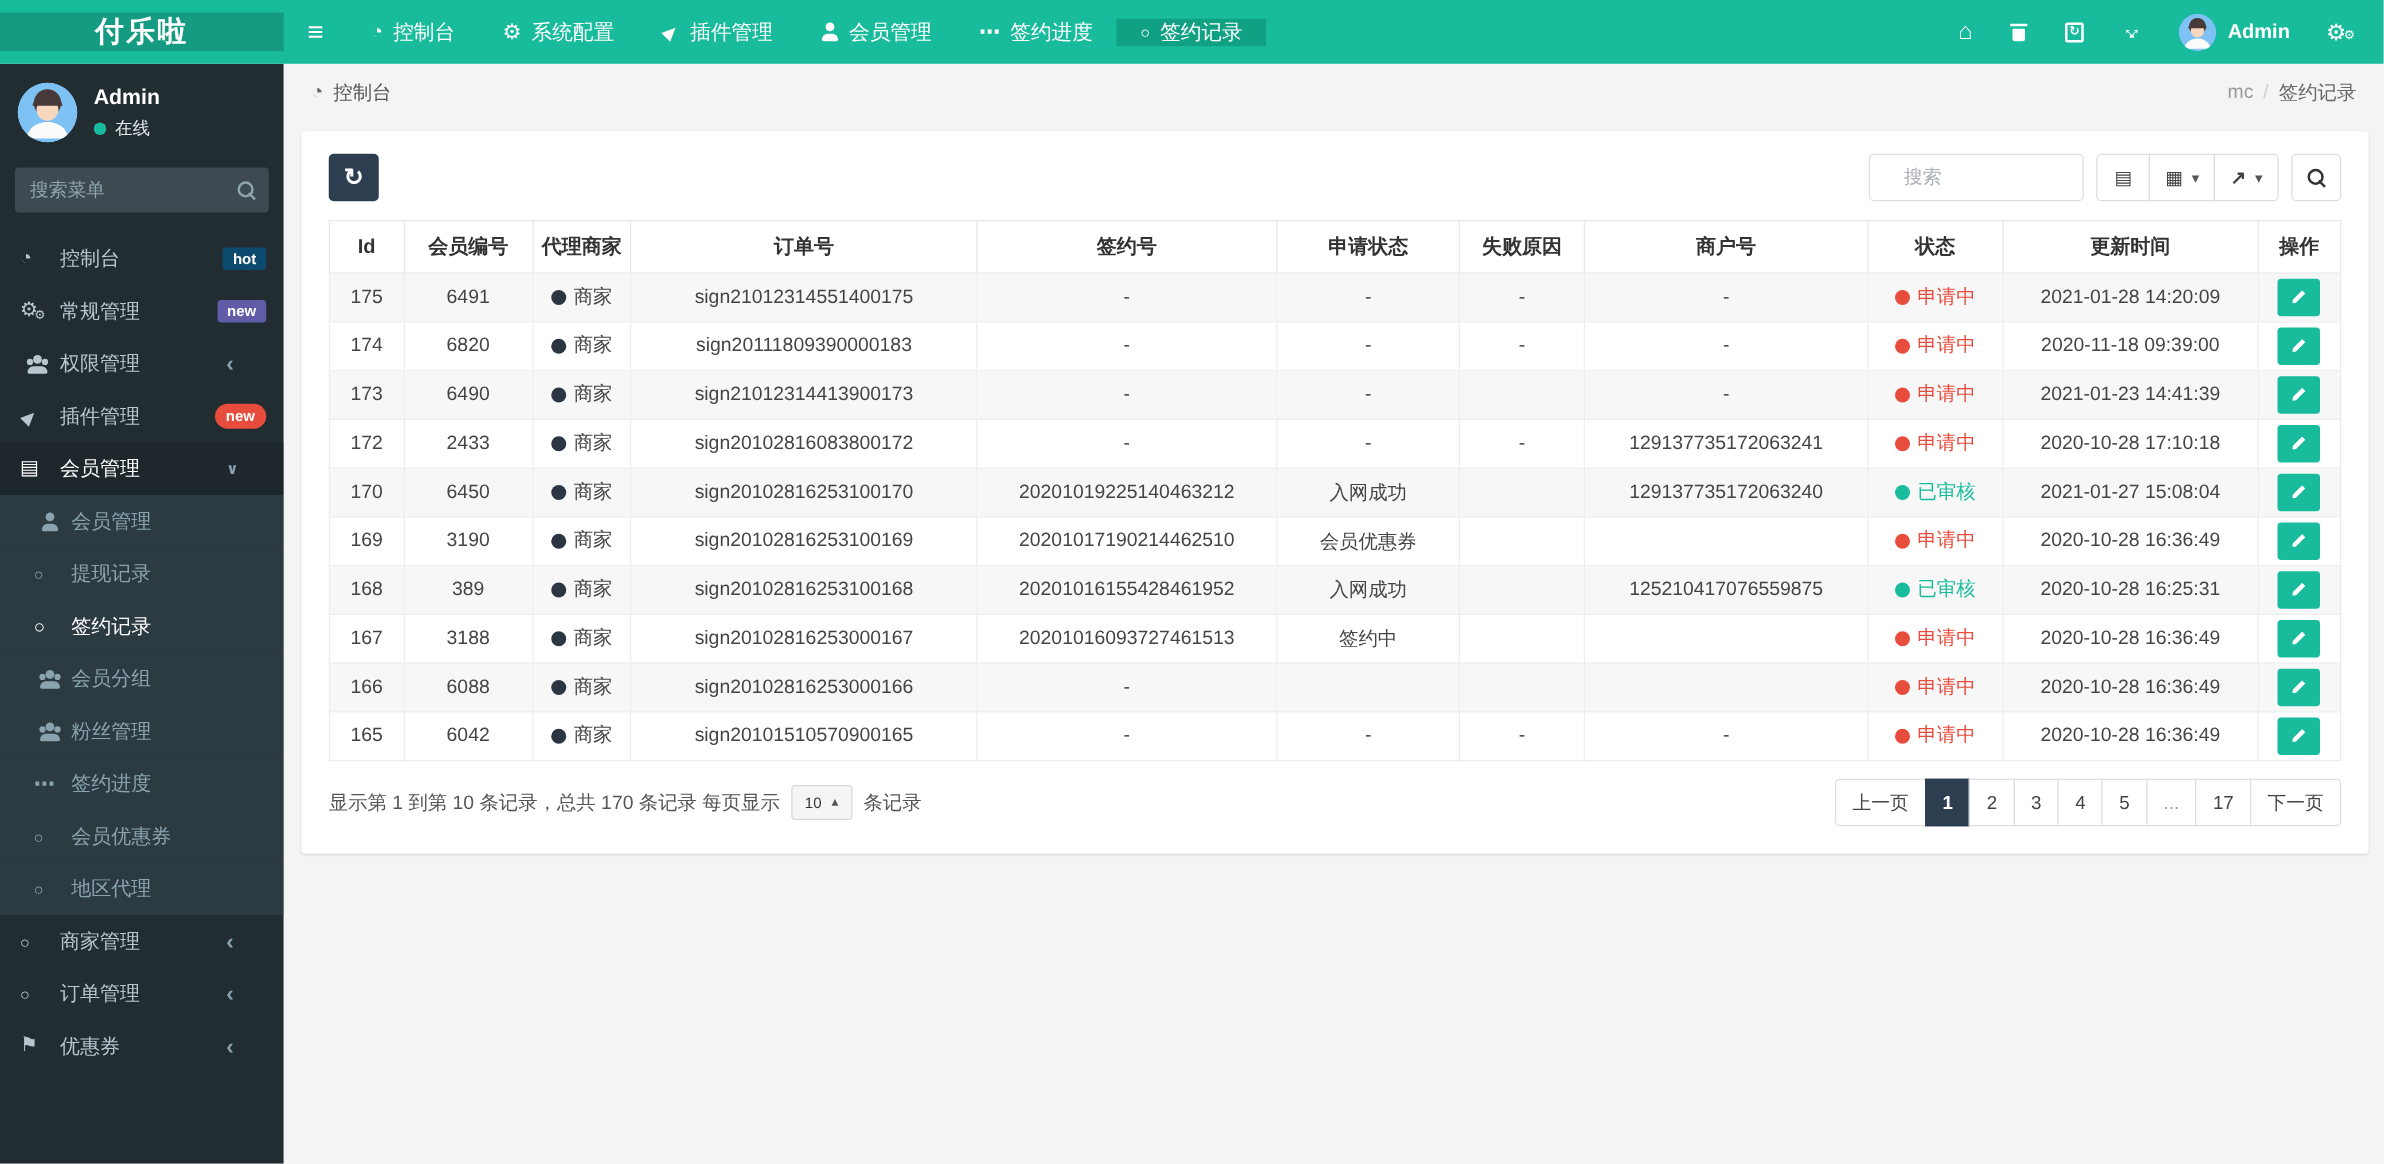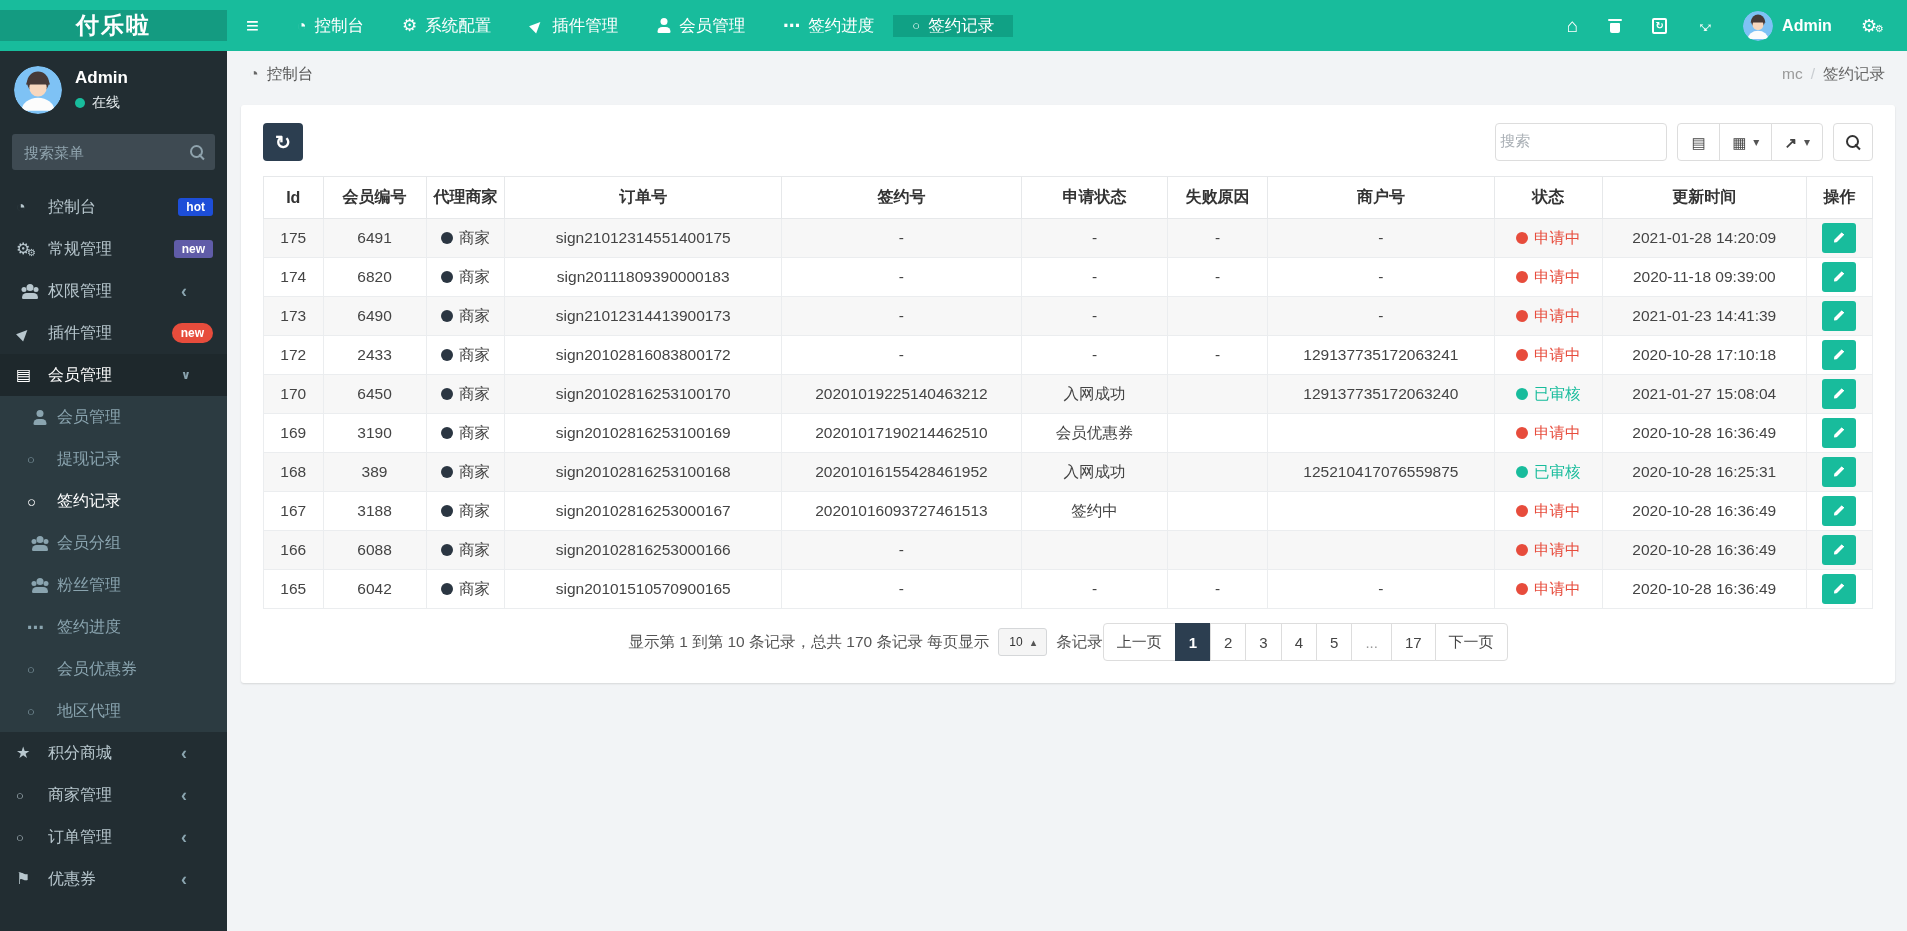--- a/index.html
+++ b/index.html
@@ -90,41 +90,41 @@
   .breadcrumb-bar{height:46px;display:flex;align-items:center;justify-content:space-between;padding:0 22px;font-size:15.5px}
   .bc-left{display:flex;align-items:center;gap:8px;color:#555}
   .bc-right{color:#999;display:flex;align-items:center}
   .bc-sep{margin:0 8px;color:#C9CDD1}
   .bc-current{color:#666}
   .card{margin:8px 12px 0 14px;background:#fff;border-radius:3px;box-shadow:0 1px 2px rgba(0,0,0,.12);padding:18px 22px 22px}
 
   .toolbar{display:flex;justify-content:space-between;align-items:center;margin-bottom:15px}
   .btn-refresh{width:40px;height:38px;background:#2C3E50;border:none;border-radius:4px;color:#fff;display:flex;align-items:center;justify-content:center;cursor:pointer}
   .toolbar-right{display:flex;align-items:center;gap:10px}
-  .search-input{width:172px;height:38px;border:1px solid #DDDDDD;border-radius:4px;padding:0 4px;font-size:15px;color:#333;font-family:Liberation Mono, monospace;outline:none}
+  .search-input{width:172px;height:38px;border:1px solid #DDDDDD;border-radius:4px;padding:0 27px;font-size:15px;color:#333;font-family:Liberation Serif, serif;outline:none}
   .search-input::placeholder{color:#A9AFB5}
   .btn-group{display:flex}
   .btn-tool{height:38px;min-width:43px;padding:0 12px;background:#fff;border:1px solid #DDDDDD;display:flex;align-items:center;justify-content:center;gap:7px;color:#444;cursor:pointer;margin-left:-1px}
   .btn-tool:first-child{border-radius:4px 0 0 4px;margin-left:0}
   .btn-tool:last-child{border-radius:0 4px 4px 0}
   .btn-tool .caret-down-icon{color:#555}
   .btn-search{width:40px;height:38px;background:#fff;border:1px solid #DDDDDD;border-radius:4px;display:flex;align-items:center;justify-content:center;color:#333;cursor:pointer}
 
   table.grid{width:100%;border-collapse:collapse;table-layout:fixed;font-size:15.5px}
   .grid th{height:42px;font-weight:bold;color:#333;font-size:16px;border:1px solid #E6E8EA;background:#fff;white-space:nowrap}
   .grid td{height:39px;border:1px solid #EBEDEF;text-align:center;color:#444;white-space:nowrap;overflow:hidden;padding:0 6px}
   .grid tbody tr:nth-child(odd) td{background:#F7F7F7}
   .cell-flex{display:inline-flex;align-items:center;gap:6px}
   .dot{width:12px;height:12px;border-radius:50%;display:inline-block;flex:none}
   .agent-dot{background:#2B3642}
   .status-pending{color:#E74C3C}
   .status-approved{color:#18BC9C}
   .btn-edit{width:34px;height:30px;background:#18BC9C;border:none;border-radius:3px;color:#fff;display:inline-flex;align-items:center;justify-content:center;cursor:pointer;vertical-align:middle}
 
-  .table-footer{display:flex;justify-content:center;align-items:center;margin-top:14px}
+  .table-footer{display:flex;justify-content:space-between;align-items:center;margin-top:14px}
   .summary{font-size:15.5px;color:#555;display:flex;align-items:center;gap:9px}
   .pagesize-btn{border:1px solid #D5D7D9;background:#F5F5F5;border-radius:3px;padding:6px 10px;font-size:12px;color:#333;display:inline-flex;align-items:center;gap:8px;cursor:pointer}
   .pagesize-btn .ic{color:#555}
   .pagination{display:flex}
   .page-btn{min-width:35px;height:38px;padding:4px 13px;border:1px solid #DDDDDD;margin-left:-1px;display:flex;align-items:center;justify-content:center;font-size:15px;color:#444;background:#fff;cursor:pointer;white-space:nowrap}
   .page-btn.first{border-radius:4px 0 0 4px;margin-left:0}
   .page-btn.last{border-radius:0 4px 4px 0}
   .page-btn.active{background:#2C3E50;border-color:#2C3E50;color:#fff;font-weight:bold}
   .page-btn.ellipsis{color:#999}
 </style>
@@ -215,21 +215,21 @@
     </div>
   </div>
   <div class="side-search">
     <input type="text" placeholder="搜索菜单" style="">
     <span class="ic search-icon"></span>
   </div>
   <div class="menu">
       <div class="menu-item">
         <span class="ic dashboard-icon"></span>
         <span>控制台</span>
-        <span class="badge" style="background:#1d4ed8">hot</span>
+        <span class="badge" style="background:#0c4a6e">hot</span>
       </div>
       <div class="menu-item">
         <span class="ic gears-icon"></span>
         <span>常规管理</span>
         <span class="badge" style="background:#605CA8">new</span>
       </div>
       <div class="menu-item">
         <span class="ic users-icon"></span>
         <span>权限管理</span>
         <span class="ic chev chevron-left-icon"></span>
@@ -268,25 +268,20 @@
         <span class="ic ellipsis-icon"></span>
         <span>签约进度</span>
       </div>
       <div class="menu-item sub">
         <span class="ic circle-o-icon"></span>
         <span>会员优惠券</span>
       </div>
       <div class="menu-item sub">
         <span class="ic circle-o-icon"></span>
         <span>地区代理</span>
-      </div>
-      <div class="menu-item">
-        <span class="ic star-icon"></span>
-        <span>积分商城</span>
-        <span class="ic chev chevron-left-icon"></span>
       </div>
       <div class="menu-item">
         <span class="ic circle-o-icon"></span>
         <span>商家管理</span>
         <span class="ic chev chevron-left-icon"></span>
       </div>
       <div class="menu-item">
         <span class="ic circle-o-icon"></span>
         <span>订单管理</span>
         <span class="ic chev chevron-left-icon"></span>

